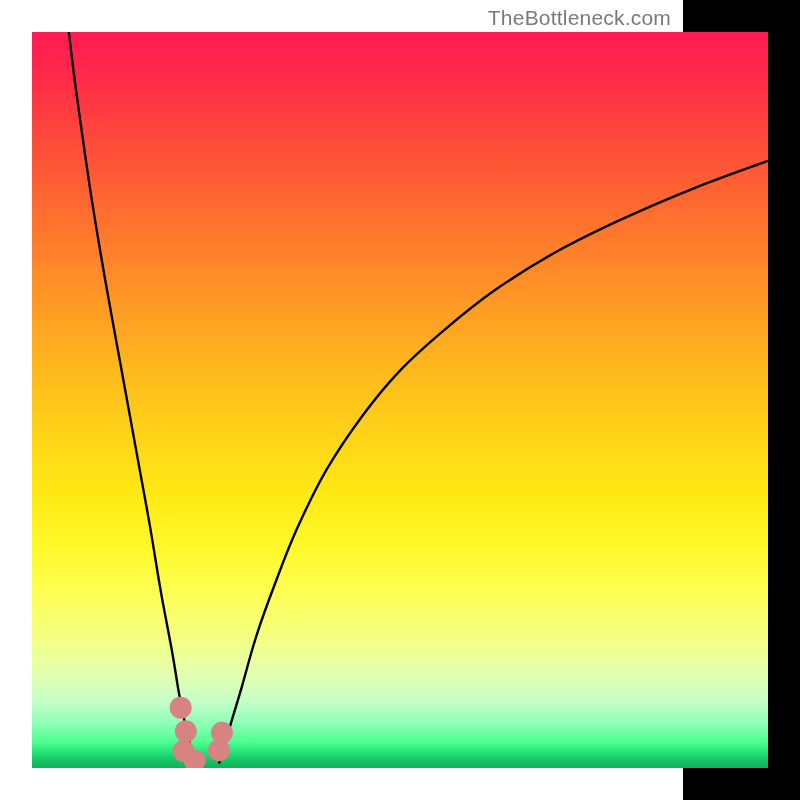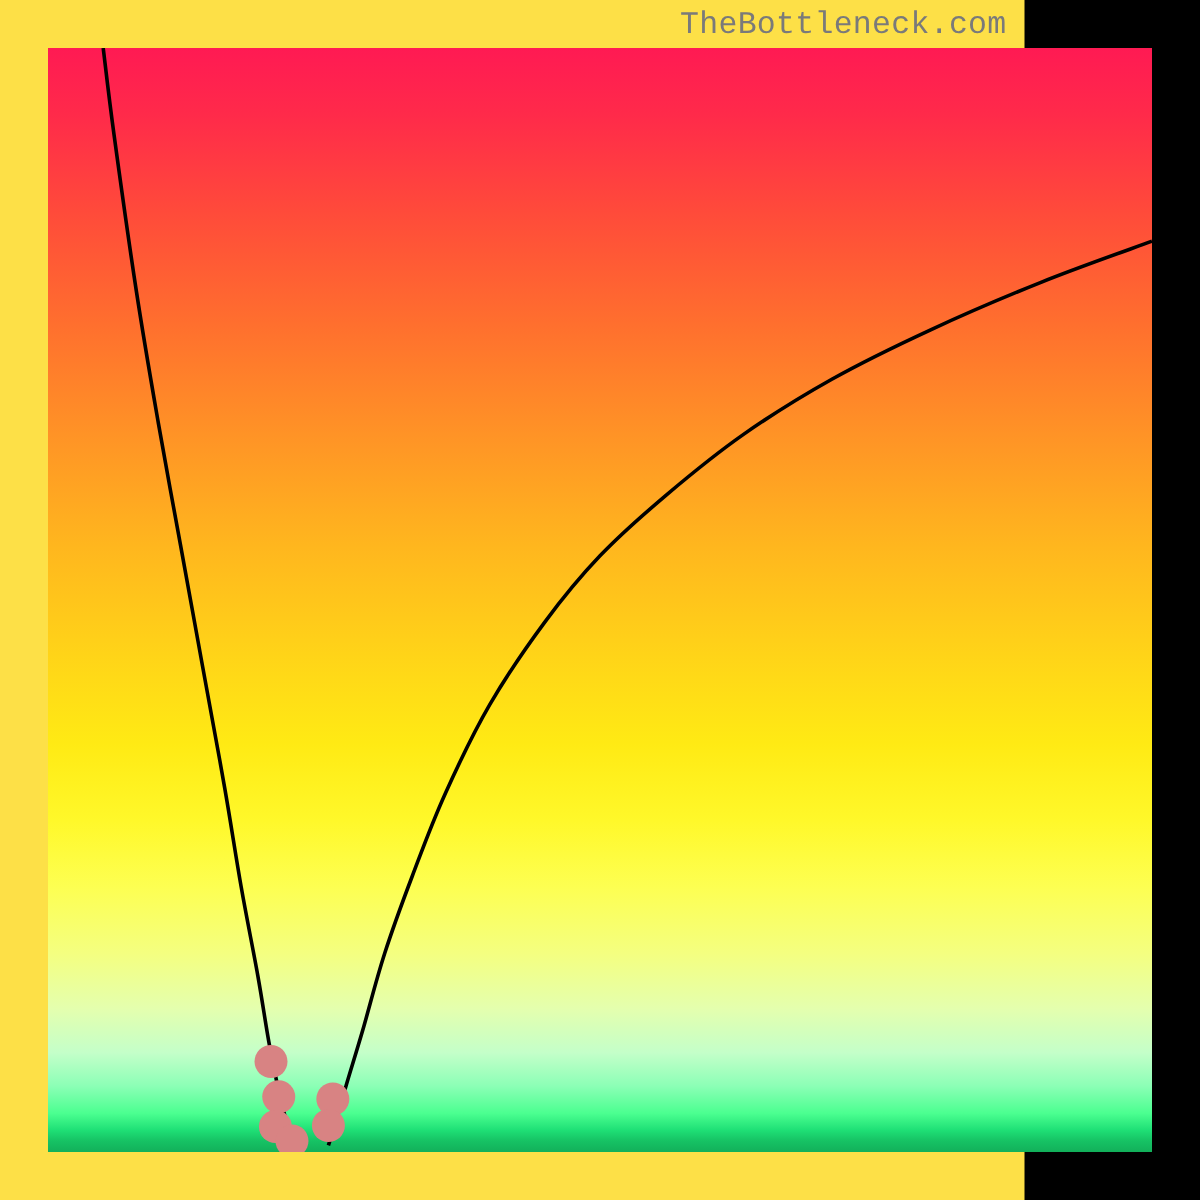--- a/index.html
+++ b/index.html
@@ -8,22 +8,21 @@
     width: 800px;
     height: 800px;
     overflow: hidden;
     background: #000;
     font-family: Arial, Helvetica, sans-serif;
   }
   .outer {
     position: relative;
     width: 683px;
     height: 800px;
-    background: #fde047;
-    font-family: Liberation Mono, monospace;
+    background: #ffffff;
   }
   .plot {
     position: absolute;
     left: 32px;
     top: 32px;
     width: 736px;
     height: 736px;
     overflow: hidden;
   }
   .gradient {

